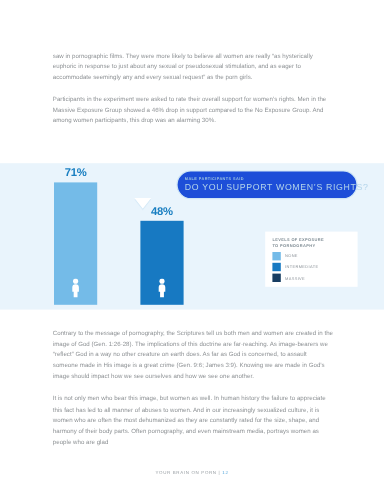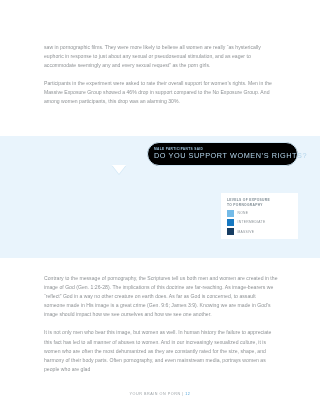--- a/index.html
+++ b/index.html
@@ -99,21 +99,21 @@
   #value-intermediate { top: -14px; }
   #value-massive { top: -14px; }
 
   
   .callout {
     position: absolute;
     left: 147px;
     top: 142px;
     width: 151px;
     height: 24px;
-    background: #000000;
+    background: #1d4ed8;
     border: 0.8px solid #cfe6f5;
     border-radius: 12px;
     box-sizing: border-box;
     padding: 4px 6px 0 6px;
   }
   .callout-kicker {
     font-size: 3.2px;
     font-weight: bold;
     color: #9fc6e0;
     letter-spacing: 0.35px;
@@ -199,21 +199,39 @@
 <div class="page">
 
   <div class="copy-block" id="copy-top">
     <p>saw in pornographic films. They were more likely to believe all women are really “as hysterically euphoric in response to just about any sexual or pseudosexual stimulation, and as eager to accommodate seemingly any and every sexual request” as the porn girls.</p>
     <p>Participants in the experiment were asked to rate their overall support for women’s rights. Men in the Massive Exposure Group showed a 46% drop in support compared to the No Exposure Group. And among women participants, this drop was an alarming 30%.</p>
   </div>
 
   <div class="chart-band">
     <div class="chart-inner">
 
-
+      <div class="bar-group" id="bar-group-none">
+        <div class="bar-value" id="value-none">71%</div>
+        <div class="bar" id="bar-none">
+          <svg class="person" viewBox="0 0 10 18">
+            <circle cx="5" cy="2.6" r="2.4" fill="#ffffff"></circle>
+            <path d="M5 5.6c-2 0-3.1 1.1-3.1 2.9v4.1h1.3v5.3h3.6v-5.3h1.3V8.5C8.1 6.7 7 5.6 5 5.6z" fill="#ffffff"></path>
+          </svg>
+        </div>
+      </div>
+
+      <div class="bar-group" id="bar-group-intermediate">
+        <div class="bar-value" id="value-intermediate">48%</div>
+        <div class="bar" id="bar-intermediate">
+          <svg class="person" viewBox="0 0 10 18">
+            <circle cx="5" cy="2.6" r="2.4" fill="#ffffff"></circle>
+            <path d="M5 5.6c-2 0-3.1 1.1-3.1 2.9v4.1h1.3v5.3h3.6v-5.3h1.3V8.5C8.1 6.7 7 5.6 5 5.6z" fill="#ffffff"></path>
+          </svg>
+        </div>
+      </div>
 
 
     </div>
   </div>
 
   <div class="callout">
     <div class="callout-kicker">MALE PARTICIPANTS SAID</div>
     <div class="callout-question">DO YOU SUPPORT WOMEN’S RIGHTS?</div>
   </div>
   <div class="callout-tail"></div>

